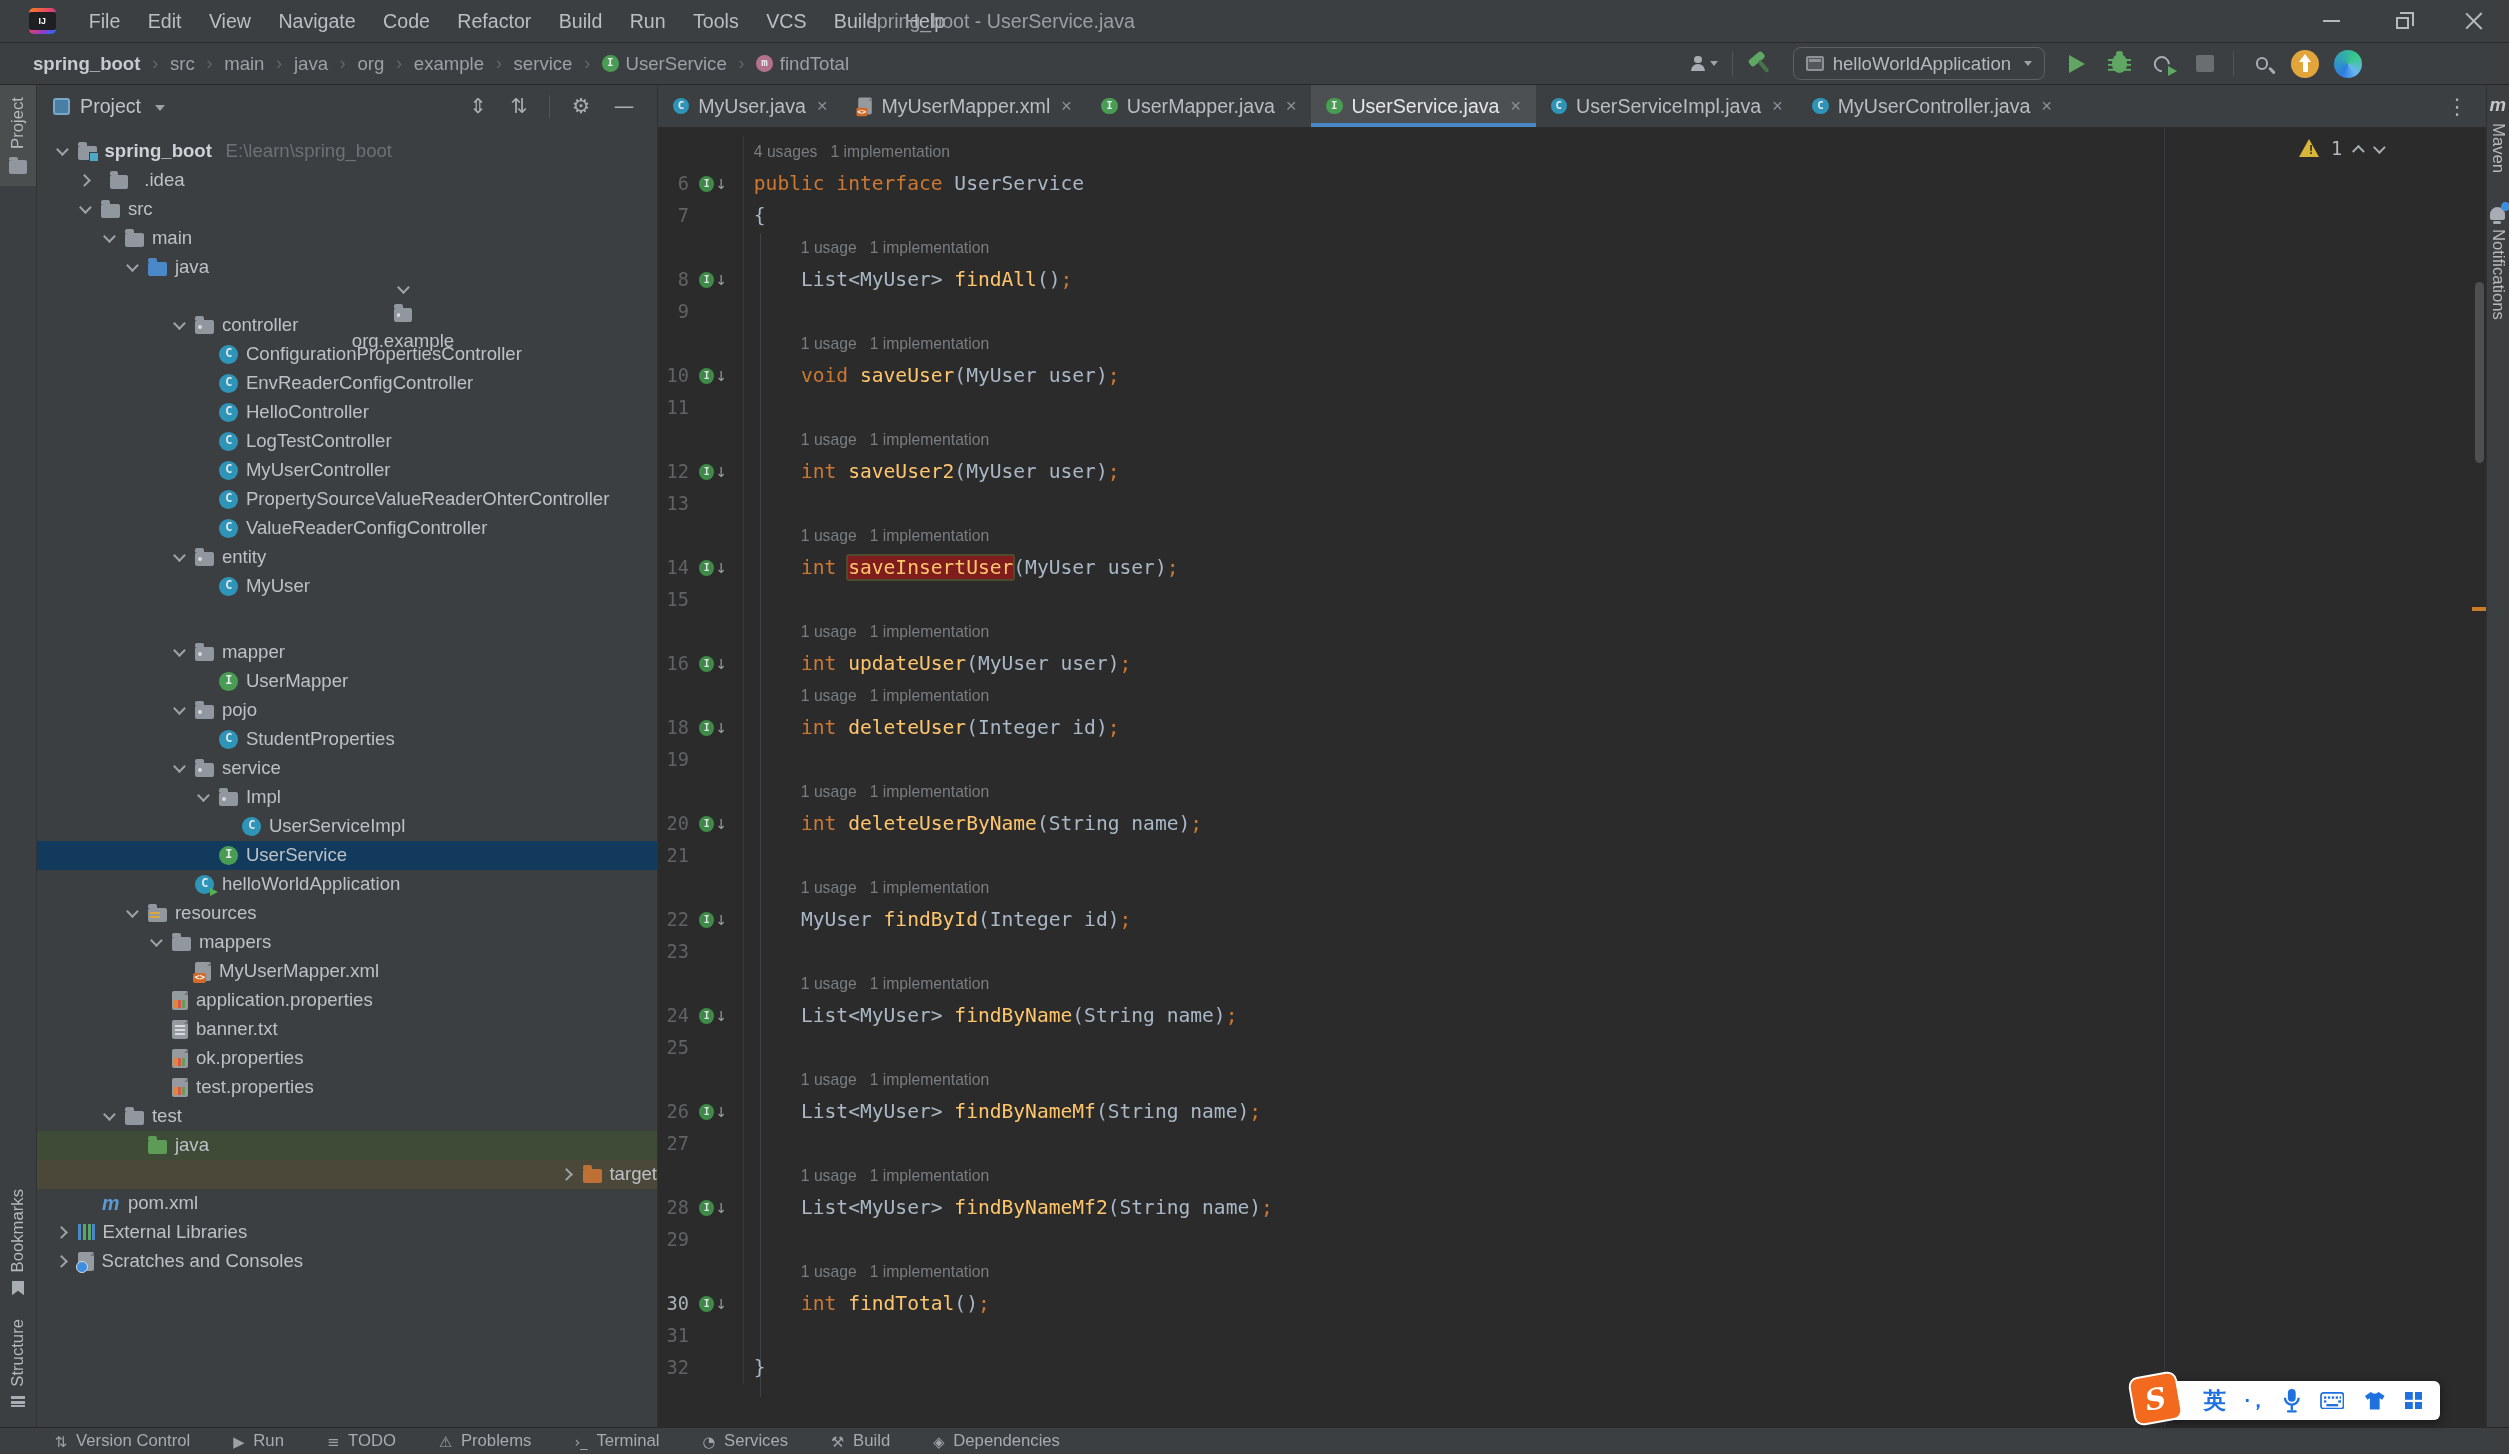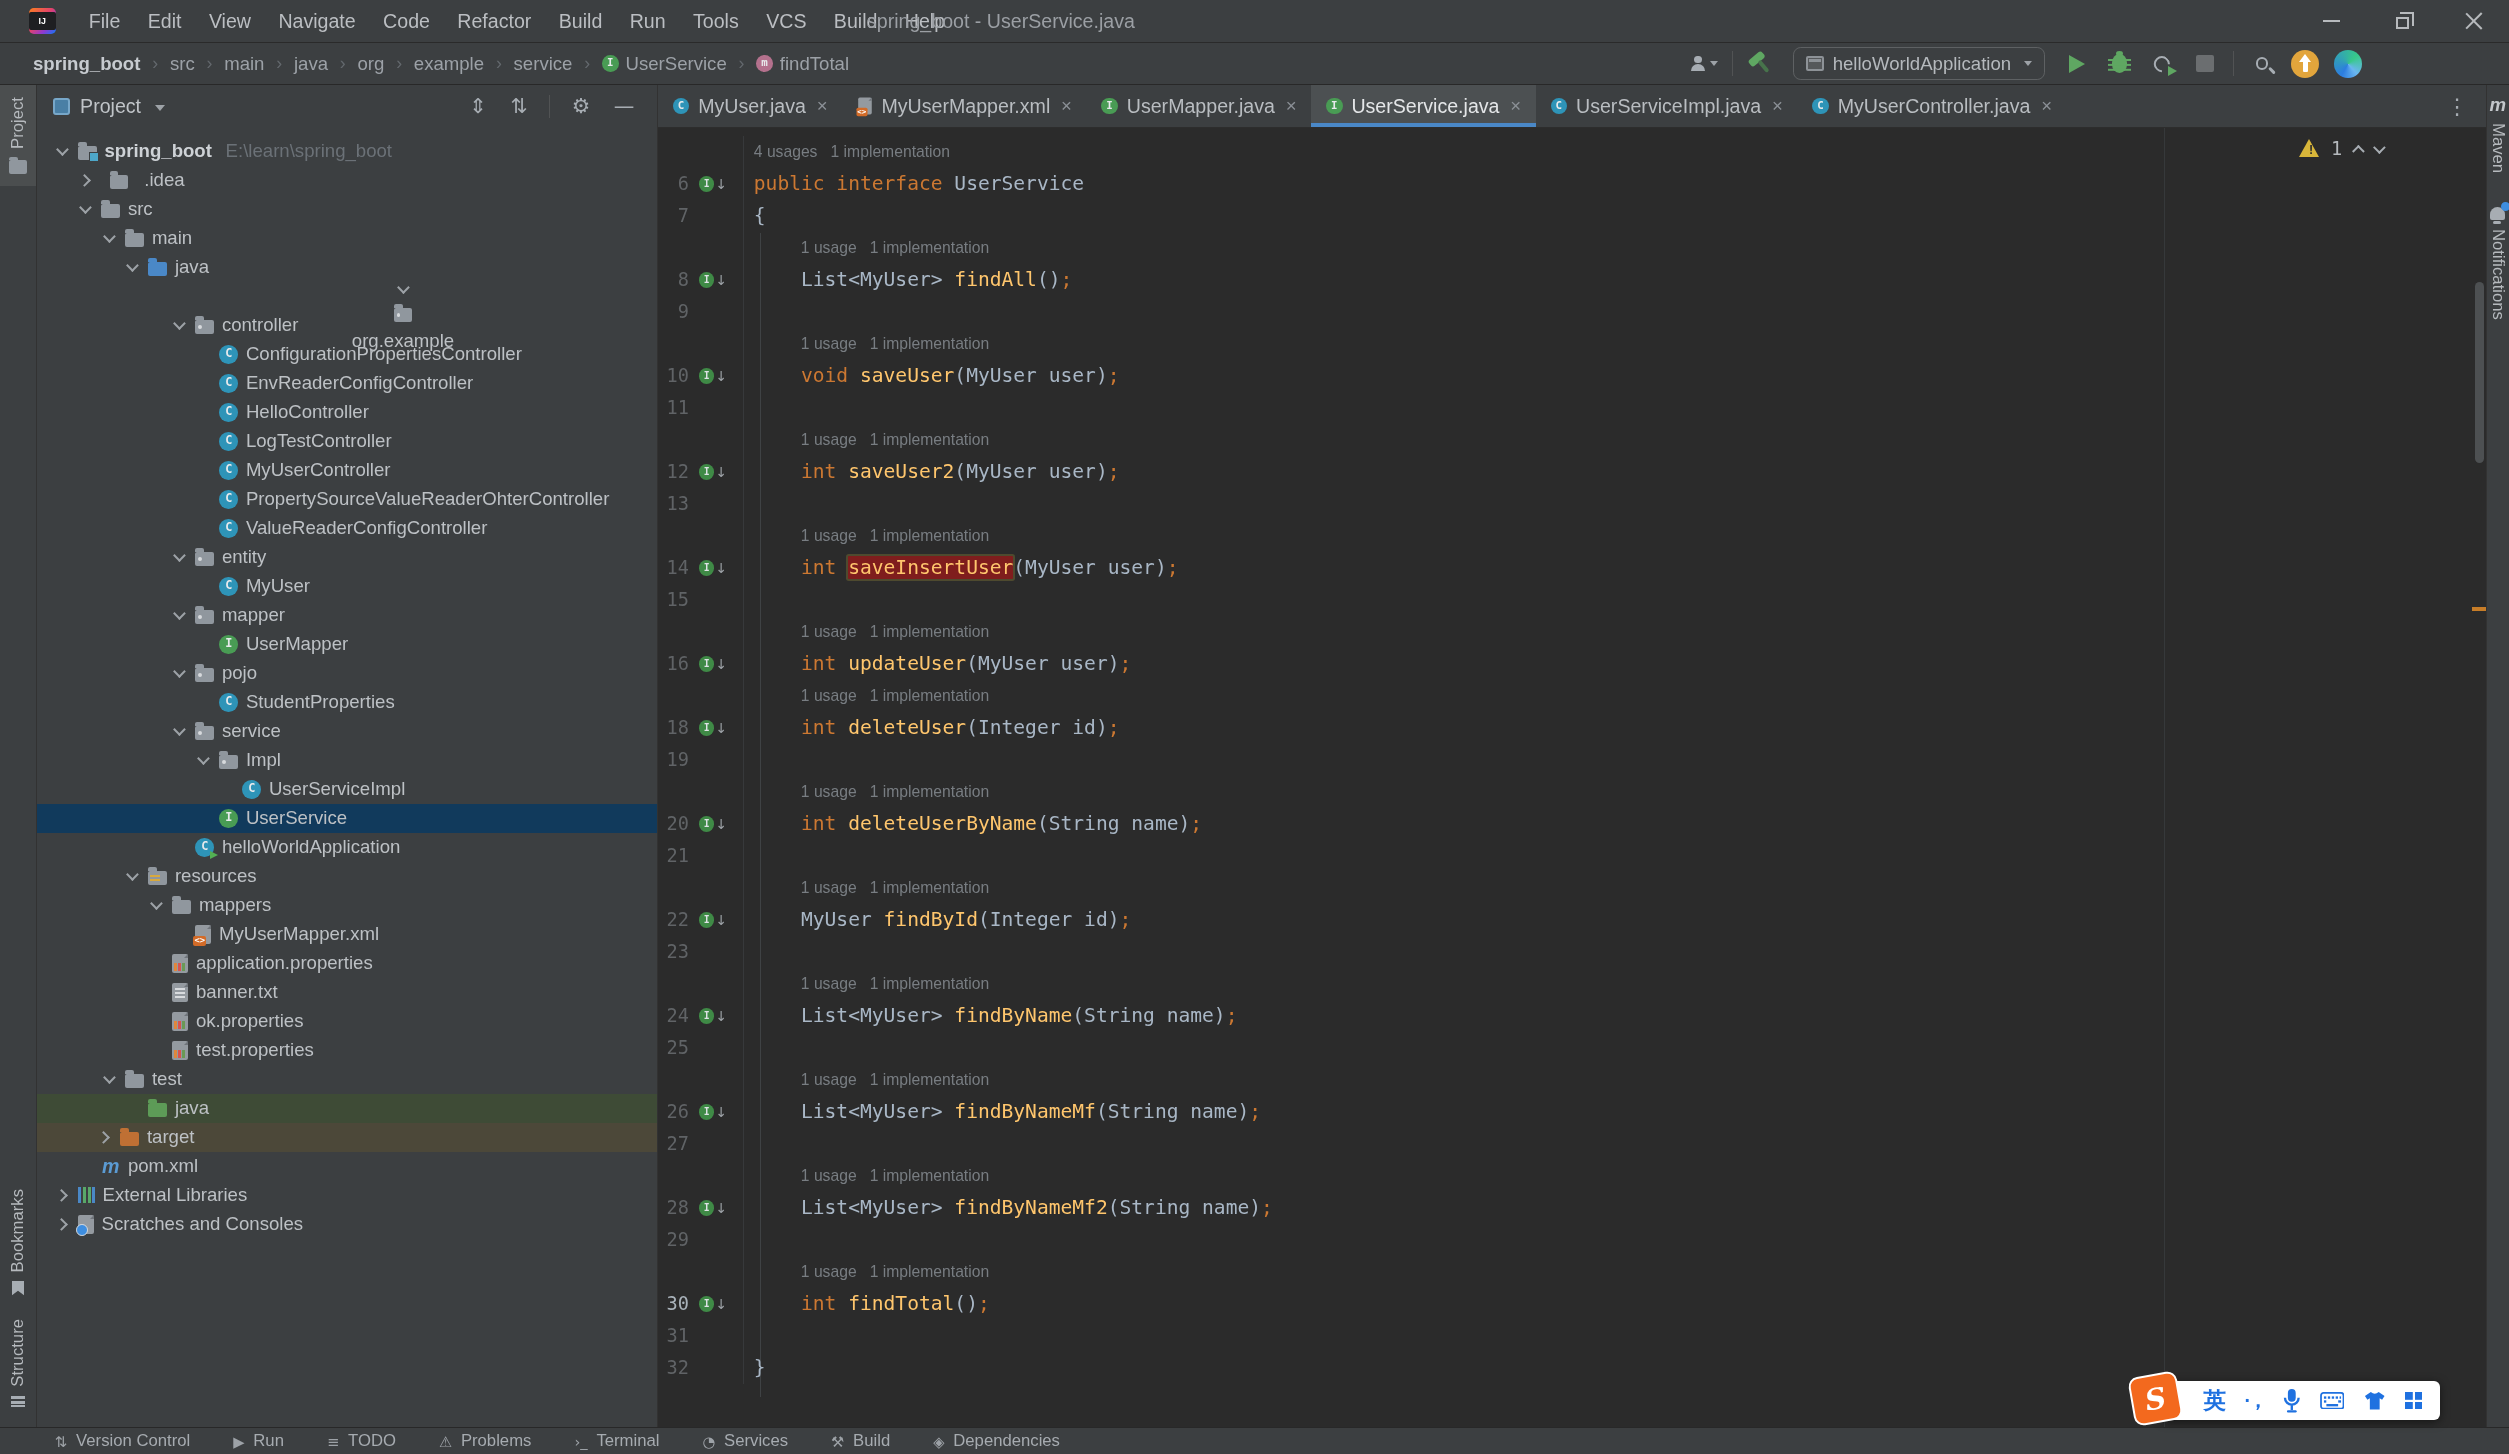--- a/index.html
+++ b/index.html
@@ -410,21 +410,21 @@
           <div class="trow" style="padding-left: 135px;">
             <span class="tchev open"></span>
             <span class="fo pkg"></span>
             <span class="tlabel">entity</span>
           </div>
           <div class="trow" style="padding-left: 159px;">
             <span class="tchev none"></span>
             <span class="cic" style="background: rgb(46, 148, 184);">C</span>
             <span class="tlabel">MyUser</span>
           </div>
-          <div class="trow" style="padding-left: 135px;">
+          <div class="trow" style="padding-left: 135px; margin-top: 37px;">
             <span class="tchev open"></span>
             <span class="fo pkg"></span>
             <span class="tlabel">mapper</span>
           </div>
           <div class="trow" style="padding-left: 159px;">
             <span class="tchev none"></span>
             <span class="cic" style="background: rgb(73, 156, 84);">I</span>
             <span class="tlabel">UserMapper</span>
           </div>
           <div class="trow" style="padding-left: 135px;">
@@ -505,21 +505,21 @@
           <div class="trow" style="padding-left: 65px;">
             <span class="tchev open"></span>
             <span class="fo"></span>
             <span class="tlabel">test</span>
           </div>
           <div class="trow r-test" style="padding-left: 88px;">
             <span class="tchev none"></span>
             <span class="fo test"></span>
             <span class="tlabel">java</span>
           </div>
-          <div class="trow r-exc" style="padding-left: 60px;">
+          <div class="trow r-exc" style="padding-left: 60px; justify-content: flex-end;">
             <span class="tchev closed"></span>
             <span class="fo exc"></span>
             <span class="tlabel">target</span>
           </div>
           <div class="trow" style="padding-left: 41px;">
             <span class="tchev none"></span>
             <span class="mvn">m</span>
             <span class="tlabel">pom.xml</span>
           </div>
           <div class="trow" style="padding-left: 17.6px;">

